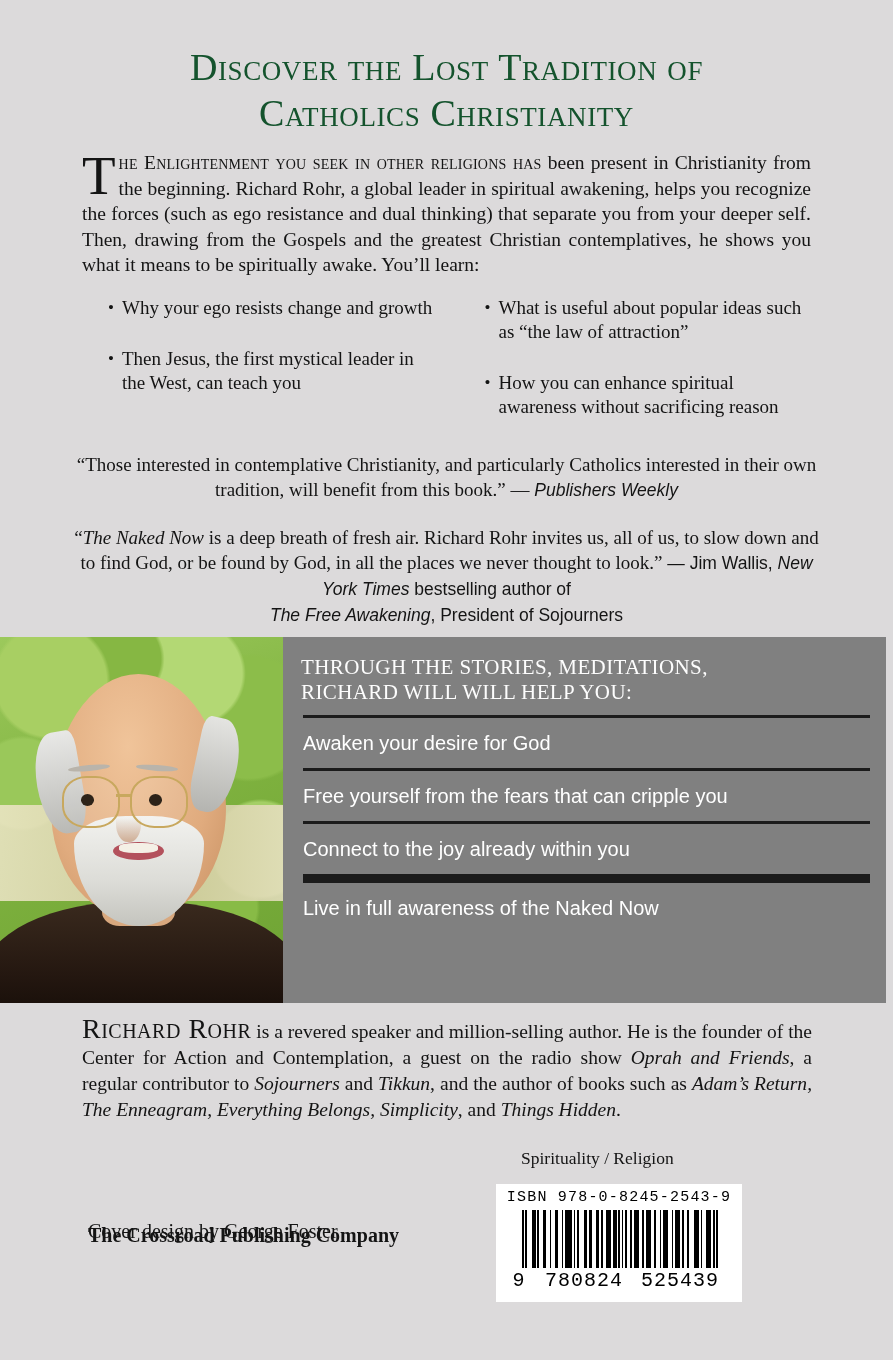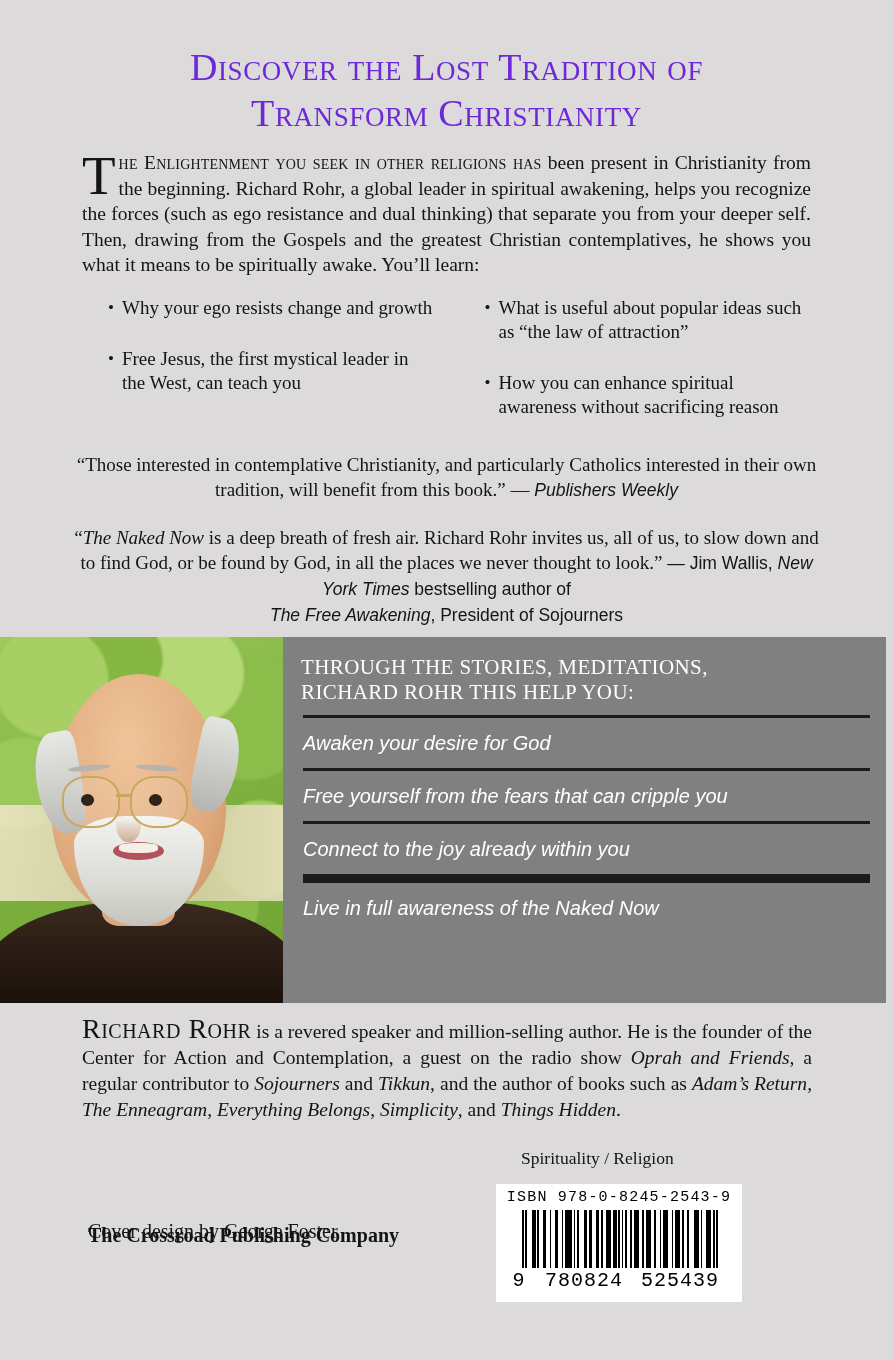--- a/index.html
+++ b/index.html
@@ -20,21 +20,21 @@
   .title-block {
     padding: 44px 60px 0 60px;
     text-align: center;
   }
   .title-line {
     font-family: "Liberation Serif", "DejaVu Serif", serif;
     font-variant: small-caps;
     font-size: 38px;
     line-height: 46px;
     letter-spacing: 0.6px;
-    color: #6d28d9;
+    color: #14532d;
     white-space: nowrap;
   }
 
   
   .intro {
     margin: 14px 82px 0 82px;
     font-size: 19.5px;
     line-height: 25.6px;
     text-align: justify;
     text-justify: inter-word;
@@ -264,21 +264,20 @@
     height: 3px;
     background: #1b1b1b;
     margin: 0 6px 0 2px;
   }
   .panel-item {
     font-family: "Liberation Sans", "DejaVu Sans", sans-serif;
     font-size: 20px;
     line-height: 24px;
     color: #ffffff;
     padding: 13px 0 13px 2px;
-    font-style: italic;
   }
 
   
   .bio {
     position: absolute;
     top: 1016px;
     left: 82px;
     width: 730px;
     font-size: 19.5px;
     line-height: 26px;
@@ -352,37 +351,37 @@
   }
   .bar-digits span.d1 { width: 22px; text-align: center; }
   .bar-digits span.d2 { width: 96px; text-align: center; margin-left: 6px; }
   .bar-digits span.d3 { width: 96px; text-align: center; }
 </style>
 </head>
 <body>
 
 <div class="title-block">
   <div class="title-line">Discover the Lost Tradition of</div>
-  <div class="title-line">Transform Christianity</div>
+  <div class="title-line">Catholics Christianity</div>
 </div>
 
 <div class="intro">
   <span class="dropcap">T</span><span class="smallcaps">he Enlightenment you seek in other religions has</span>
   <span>been present in Christianity from the beginning. Richard Rohr, a global leader in spiritual awakening, helps you recognize the forces (such as ego resistance and dual thinking) that separate you from your deeper self. Then, drawing from the Gospels and the greatest Christian contemplatives, he shows you what it means to be spiritually awake. You’ll learn:</span>
 </div>
 
 <div class="bullets">
   <div class="bullet-col">
     <div class="bullet-item">
       <span class="bullet-dot">•</span>
       <span class="bullet-text">Why your ego resists change and growth</span>
     </div>
     <div class="bullet-item">
       <span class="bullet-dot">•</span>
-      <span class="bullet-text">Free Jesus, the first mystical leader in the West, can teach you</span>
+      <span class="bullet-text">Then Jesus, the first mystical leader in the West, can teach you</span>
     </div>
   </div>
   <div class="bullet-col">
     <div class="bullet-item">
       <span class="bullet-dot">•</span>
       <span class="bullet-text">What is useful about popular ideas such as “the law of attraction”</span>
     </div>
     <div class="bullet-item">
       <span class="bullet-dot">•</span>
       <span class="bullet-text">How you can enhance spiritual awareness without sacrificing reason</span>
@@ -419,21 +418,21 @@
     <div class="ph-glass-l"></div>
     <div class="ph-glass-r"></div>
     <div class="ph-bridge"></div>
     <div class="ph-eye-l"></div>
     <div class="ph-eye-r"></div>
   </div>
 
   <div class="panel">
     <div class="panel-head">
       <div>THROUGH THE STORIES, MEDITATIONS,</div>
-      <div>RICHARD ROHR THIS HELP YOU:</div>
+      <div>RICHARD WILL WILL HELP YOU:</div>
     </div>
     <div class="panel-rule"></div>
     <div class="panel-item">Awaken your desire for God</div>
     <div class="panel-rule"></div>
     <div class="panel-item">Free yourself from the fears that can cripple you</div>
     <div class="panel-rule"></div>
     <div class="panel-item">Connect to the joy already within you</div>
     <div class="panel-rule"></div>
     <div class="panel-rule"></div>
     <div class="panel-rule"></div>

